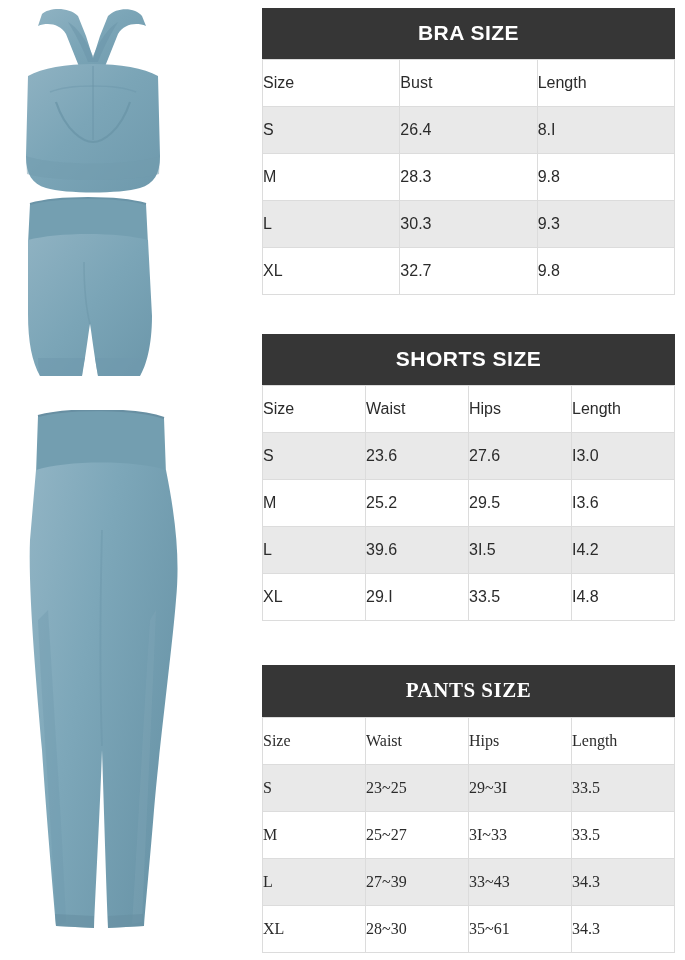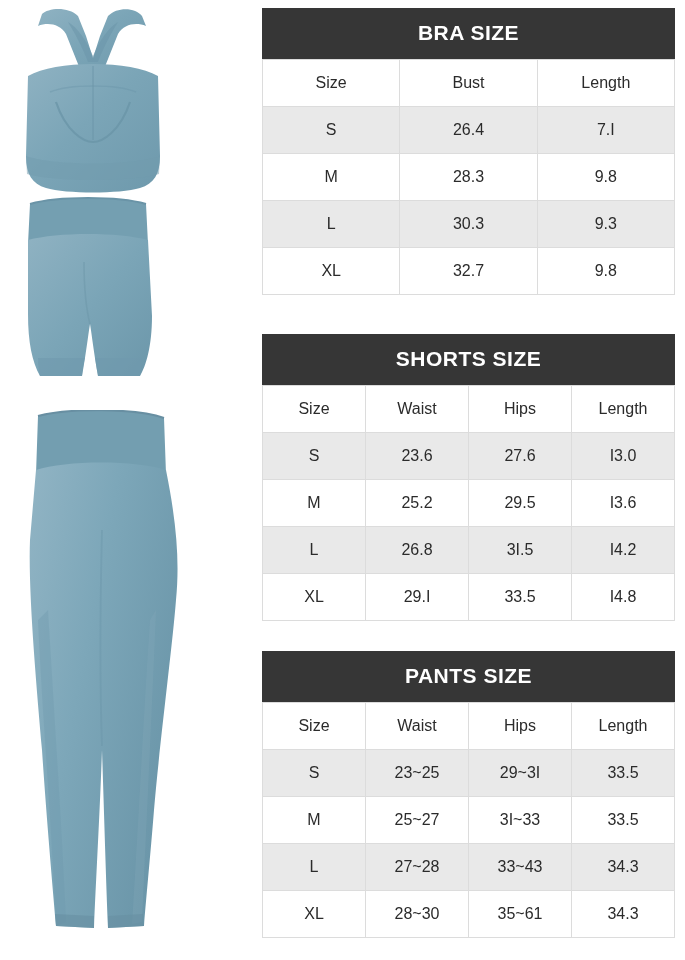--- a/index.html
+++ b/index.html
@@ -72,41 +72,41 @@
     color: #ffffff;
     font-size: 21px;
     font-weight: bold;
     text-align: center;
     letter-spacing: 0.5px;
     padding: 12px 0 13px 0;
     border: 1px solid #363636;
   }
   .size-table th, .size-table td {
     border: 1px solid #dcdcdc;
-    text-align: center;
+    text-align: left;
     font-size: 16px;
     color: #2b2b2b;
     font-weight: normal;
     height: 46px;
     padding: 0;
   }
   .size-table thead th {
     background: #ffffff;
     font-size: 16px;
   }
   .size-table tbody tr:nth-child(odd) td {
     background: #e9e9e9;
   }
   .size-table tbody tr:nth-child(even) td {
     background: #ffffff;
   }
   
   .block-bra { margin-top: 0px; }
   .block-shorts { margin-top: 12px; }
-  .block-pants { margin-top: 3px; }
+  .block-pants { margin-top: 17px; font-family: Liberation Serif, serif; }
 </style>
 </head>
 <body>
 
 <div class="page">
 
   <div class="product-col">
 
     <div class="garment bra">
       <svg viewBox="0 0 170 190" width="170" height="190" xmlns="http://www.w3.org/2000/svg">
@@ -204,21 +204,21 @@
           <tr>
             <th>Size</th>
             <th>Bust</th>
             <th>Length</th>
           </tr>
         </thead>
         <tbody>
           <tr>
             <td>S</td>
             <td>26.4</td>
-            <td>7.I</td>
+            <td>8.I</td>
           </tr>
           <tr>
             <td>M</td>
             <td>28.3</td>
             <td>9.8</td>
           </tr>
           <tr>
             <td>L</td>
             <td>30.3</td>
             <td>9.3</td>
@@ -251,21 +251,21 @@
             <td>I3.0</td>
           </tr>
           <tr>
             <td>M</td>
             <td>25.2</td>
             <td>29.5</td>
             <td>I3.6</td>
           </tr>
           <tr>
             <td>L</td>
-            <td>26.8</td>
+            <td>39.6</td>
             <td>3I.5</td>
             <td>I4.2</td>
           </tr>
           <tr>
             <td>XL</td>
             <td>29.I</td>
             <td>33.5</td>
             <td>I4.8</td>
           </tr>
         </tbody>
@@ -291,21 +291,21 @@
             <td>33.5</td>
           </tr>
           <tr>
             <td>M</td>
             <td>25~27</td>
             <td>3I~33</td>
             <td>33.5</td>
           </tr>
           <tr>
             <td>L</td>
-            <td>27~28</td>
+            <td>27~39</td>
             <td>33~43</td>
             <td>34.3</td>
           </tr>
           <tr>
             <td>XL</td>
             <td>28~30</td>
             <td>35~61</td>
             <td>34.3</td>
           </tr>
         </tbody>

